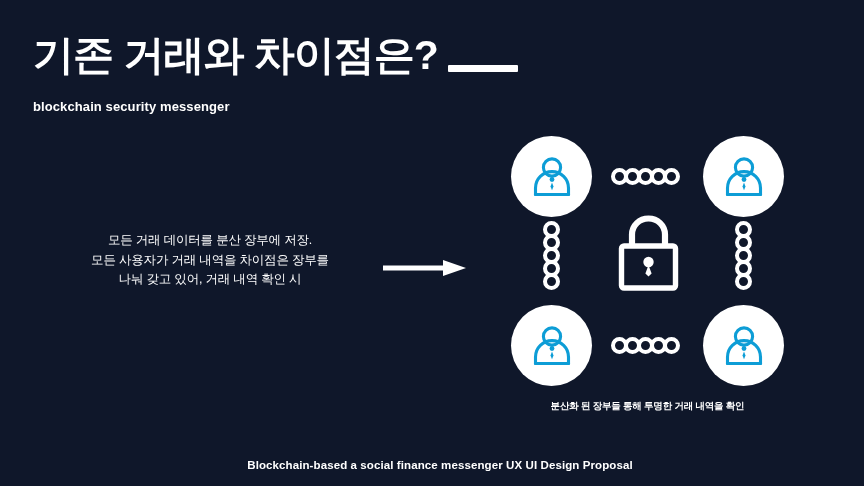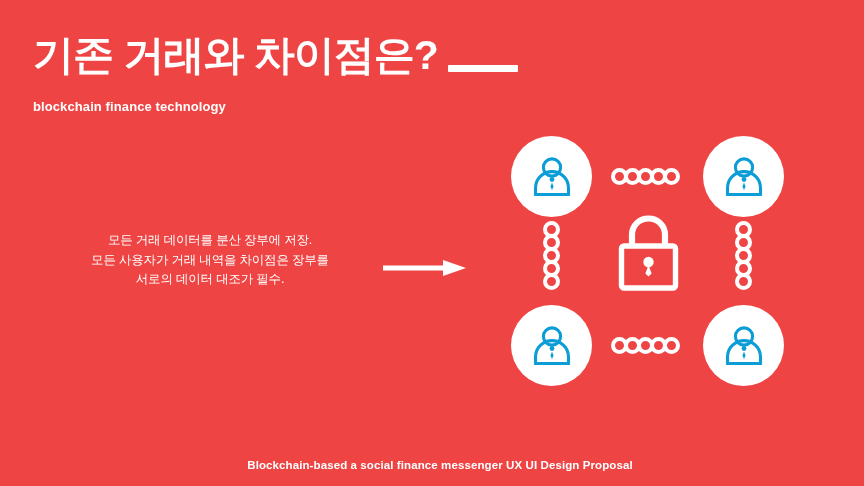--- a/index.html
+++ b/index.html
@@ -5,21 +5,21 @@
 <style>
   html, body {
     margin: 0;
     padding: 0;
     background: #ffffff;
   }
   #slide {
     position: relative;
     width: 864px;
     height: 486px;
-    background: #ef4444;
+    background: #0f172a;
     overflow: hidden;
     font-family: "Liberation Sans", "DejaVu Sans", sans-serif;
     -webkit-font-smoothing: antialiased;
   }
 
   
   #headline-row {
     position: absolute;
     left: 33px;
     top: 31px;
@@ -163,26 +163,26 @@
 </head>
 <body>
 
 <div id="slide">
 
   <div id="headline-row">
     <div id="page-title">기존 거래와 차이점은?</div>
     <div id="title-underline"></div>
   </div>
 
-  <div id="page-subtitle">blockchain finance technology</div>
+  <div id="page-subtitle">blockchain security messenger</div>
 
   <div id="body-copy">
     <span class="copy-line">모든 거래 데이터를 분산 장부에 저장.</span>
     <span class="copy-line">모든 사용자가 거래 내역을 차이점은 장부를</span>
-    <span class="copy-line">서로의 데이터 대조가 필수.</span>
+    <span class="copy-line">나눠 갖고 있어, 거래 내역 확인 시</span>
   </div>
 
   <div id="flow-arrow">
     <svg width="83" height="20" viewBox="0 0 83 20" aria-hidden="true">
       <rect x="0" y="7.5" width="64" height="5" fill="#ffffff"></rect>
       <polygon points="60,2 83,10 60,18" fill="#ffffff"></polygon>
     </svg>
   </div>
 
   <div id="diagram">
@@ -271,16 +271,17 @@
       <svg width="63" height="78" viewBox="0 0 63 78" aria-hidden="true">
         <path d="M15 33 L15 20.5 C15 11.5 22.4 4.5 31.5 4.5 C40.6 4.5 48 11.5 48 20.5 L48 33" fill="none" stroke="#ffffff" stroke-width="6.2" stroke-linecap="butt"></path>
         <rect x="4.5" y="32" width="54" height="42" rx="2.5" ry="2.5" fill="none" stroke="#ffffff" stroke-width="5.4"></rect>
         <circle cx="31.5" cy="48" r="5.2" fill="#ffffff"></circle>
         <path d="M31.5 51 L34.6 59.5 L31.5 62.5 L28.4 59.5 Z" fill="#ffffff"></path>
       </svg>
     </div>
 
   </div>
 
+  <div id="diagram-caption">분산화 된 장부들 통해 투명한 거래 내역을 확인</div>
 
   <div id="footer-note">Blockchain-based a social finance messenger UX UI Design Proposal</div>
 
 </div>
 
 </body></html>

